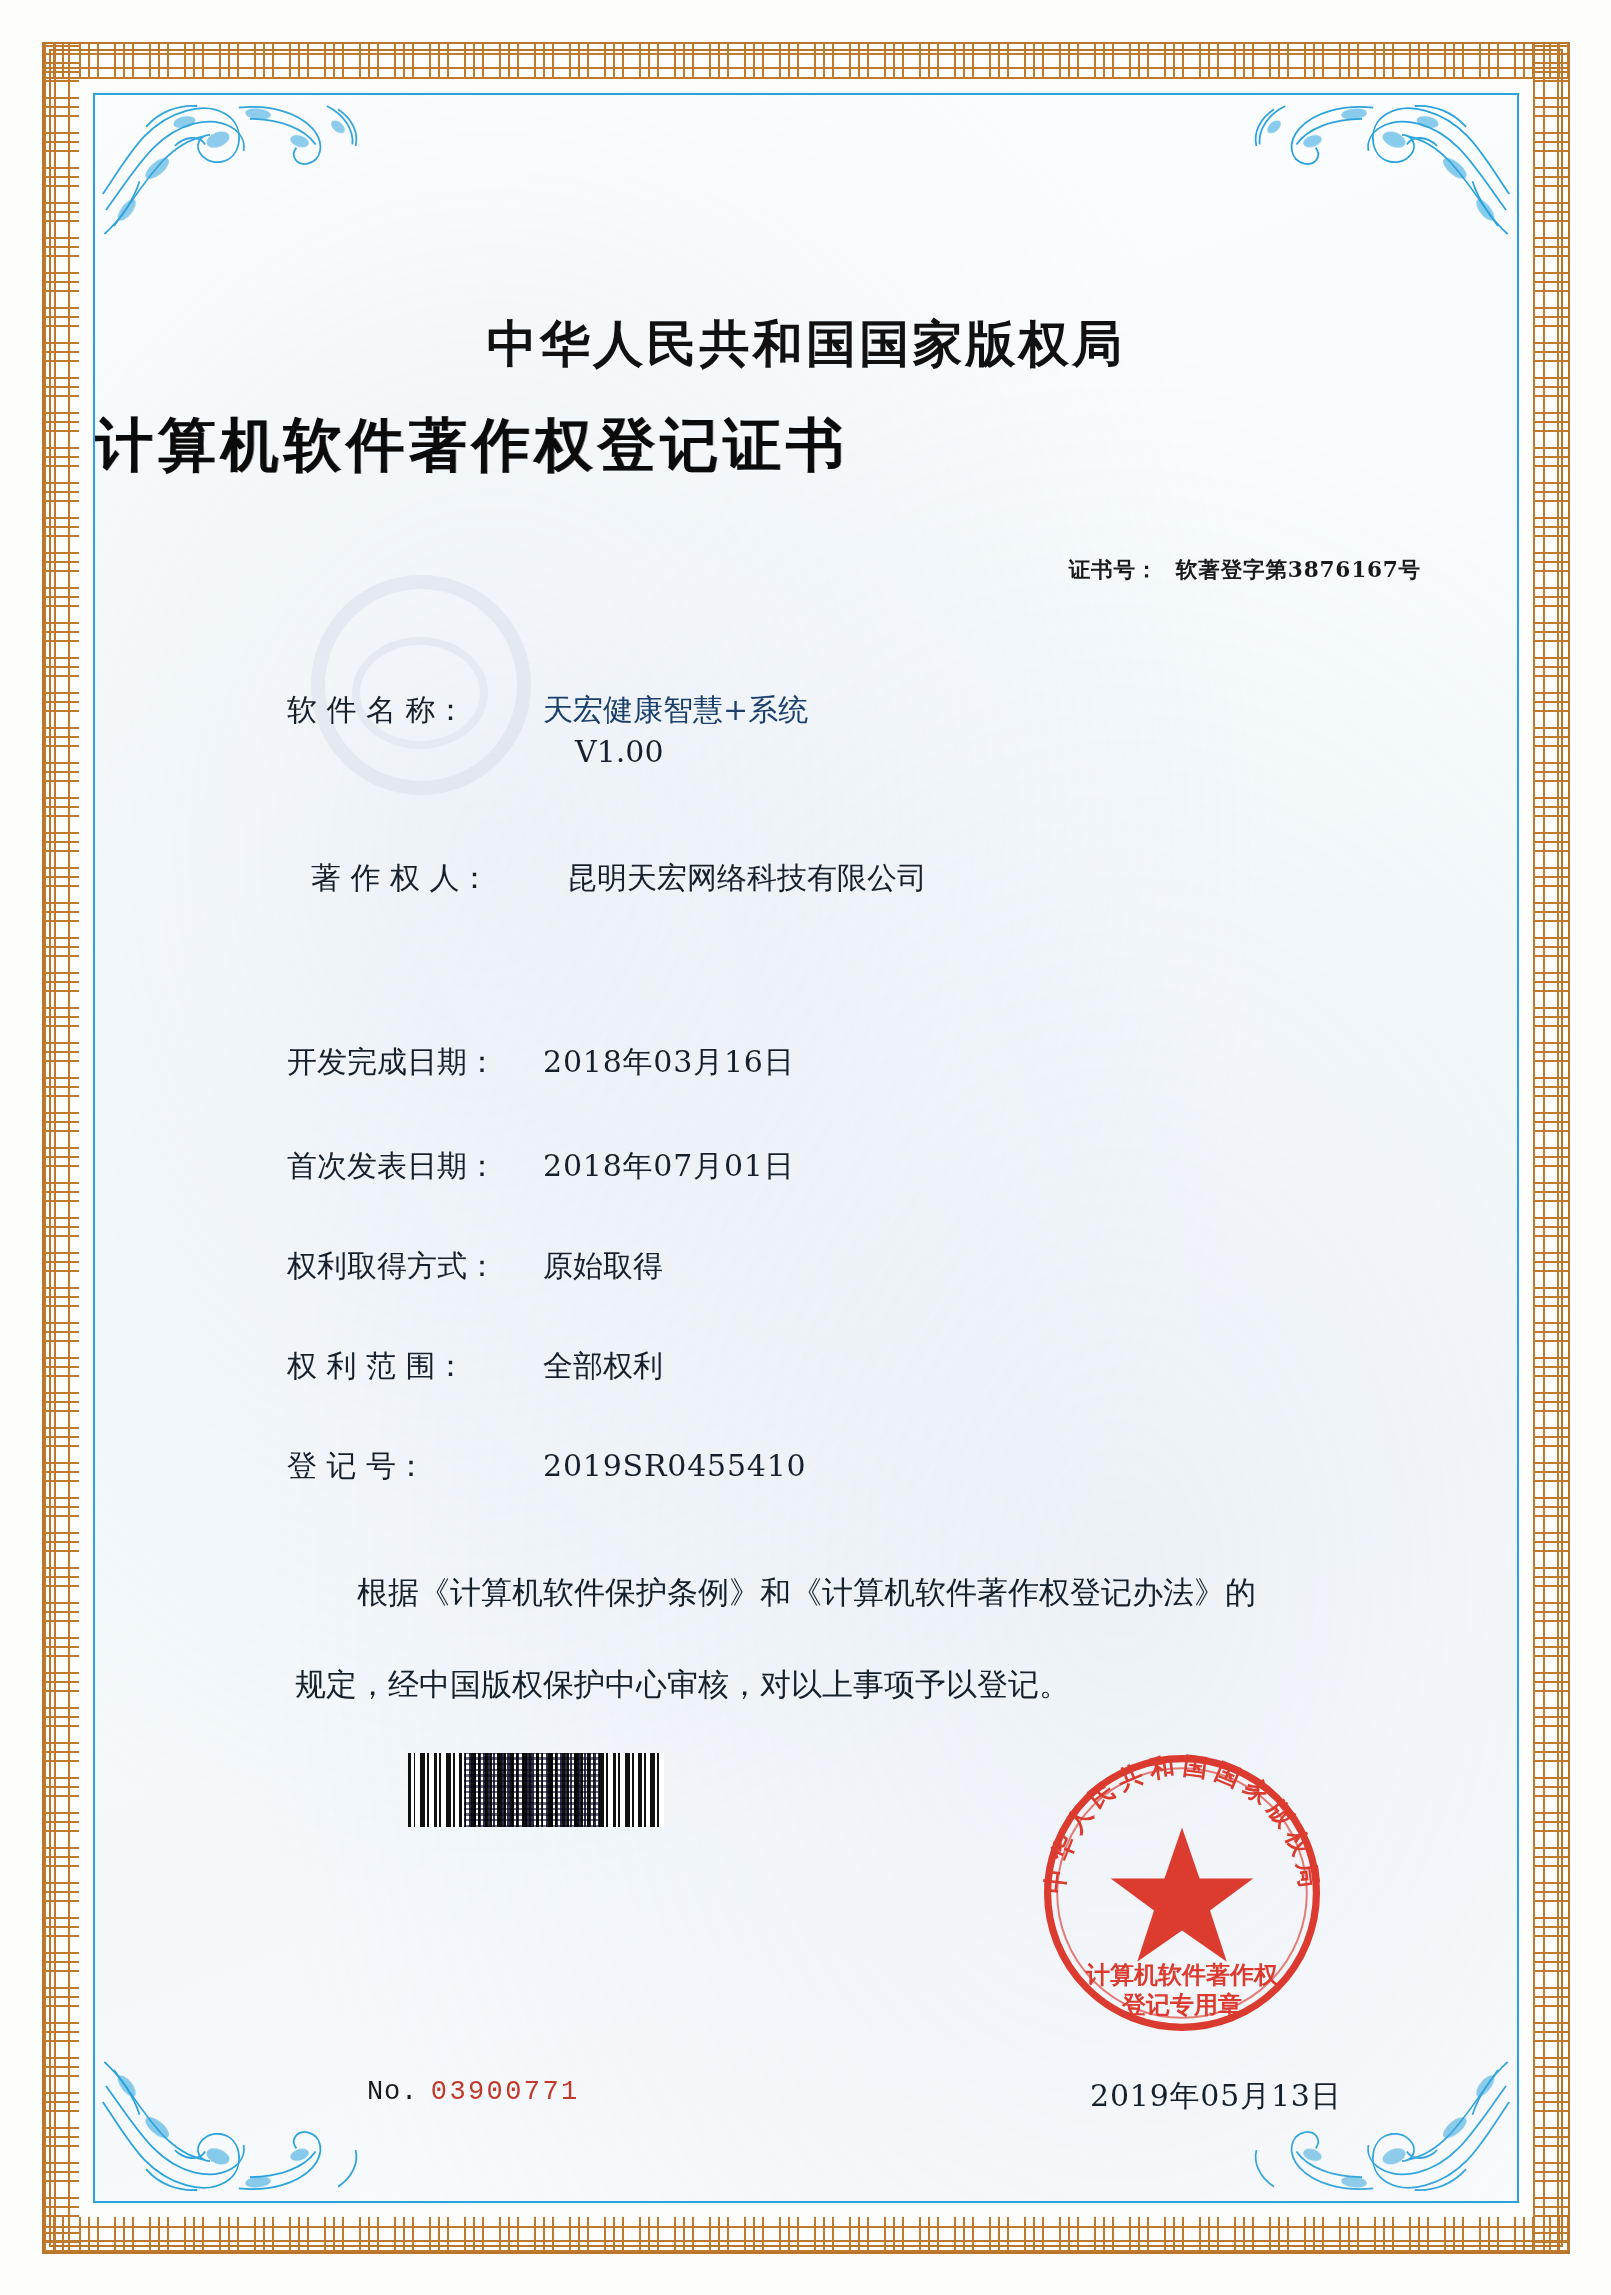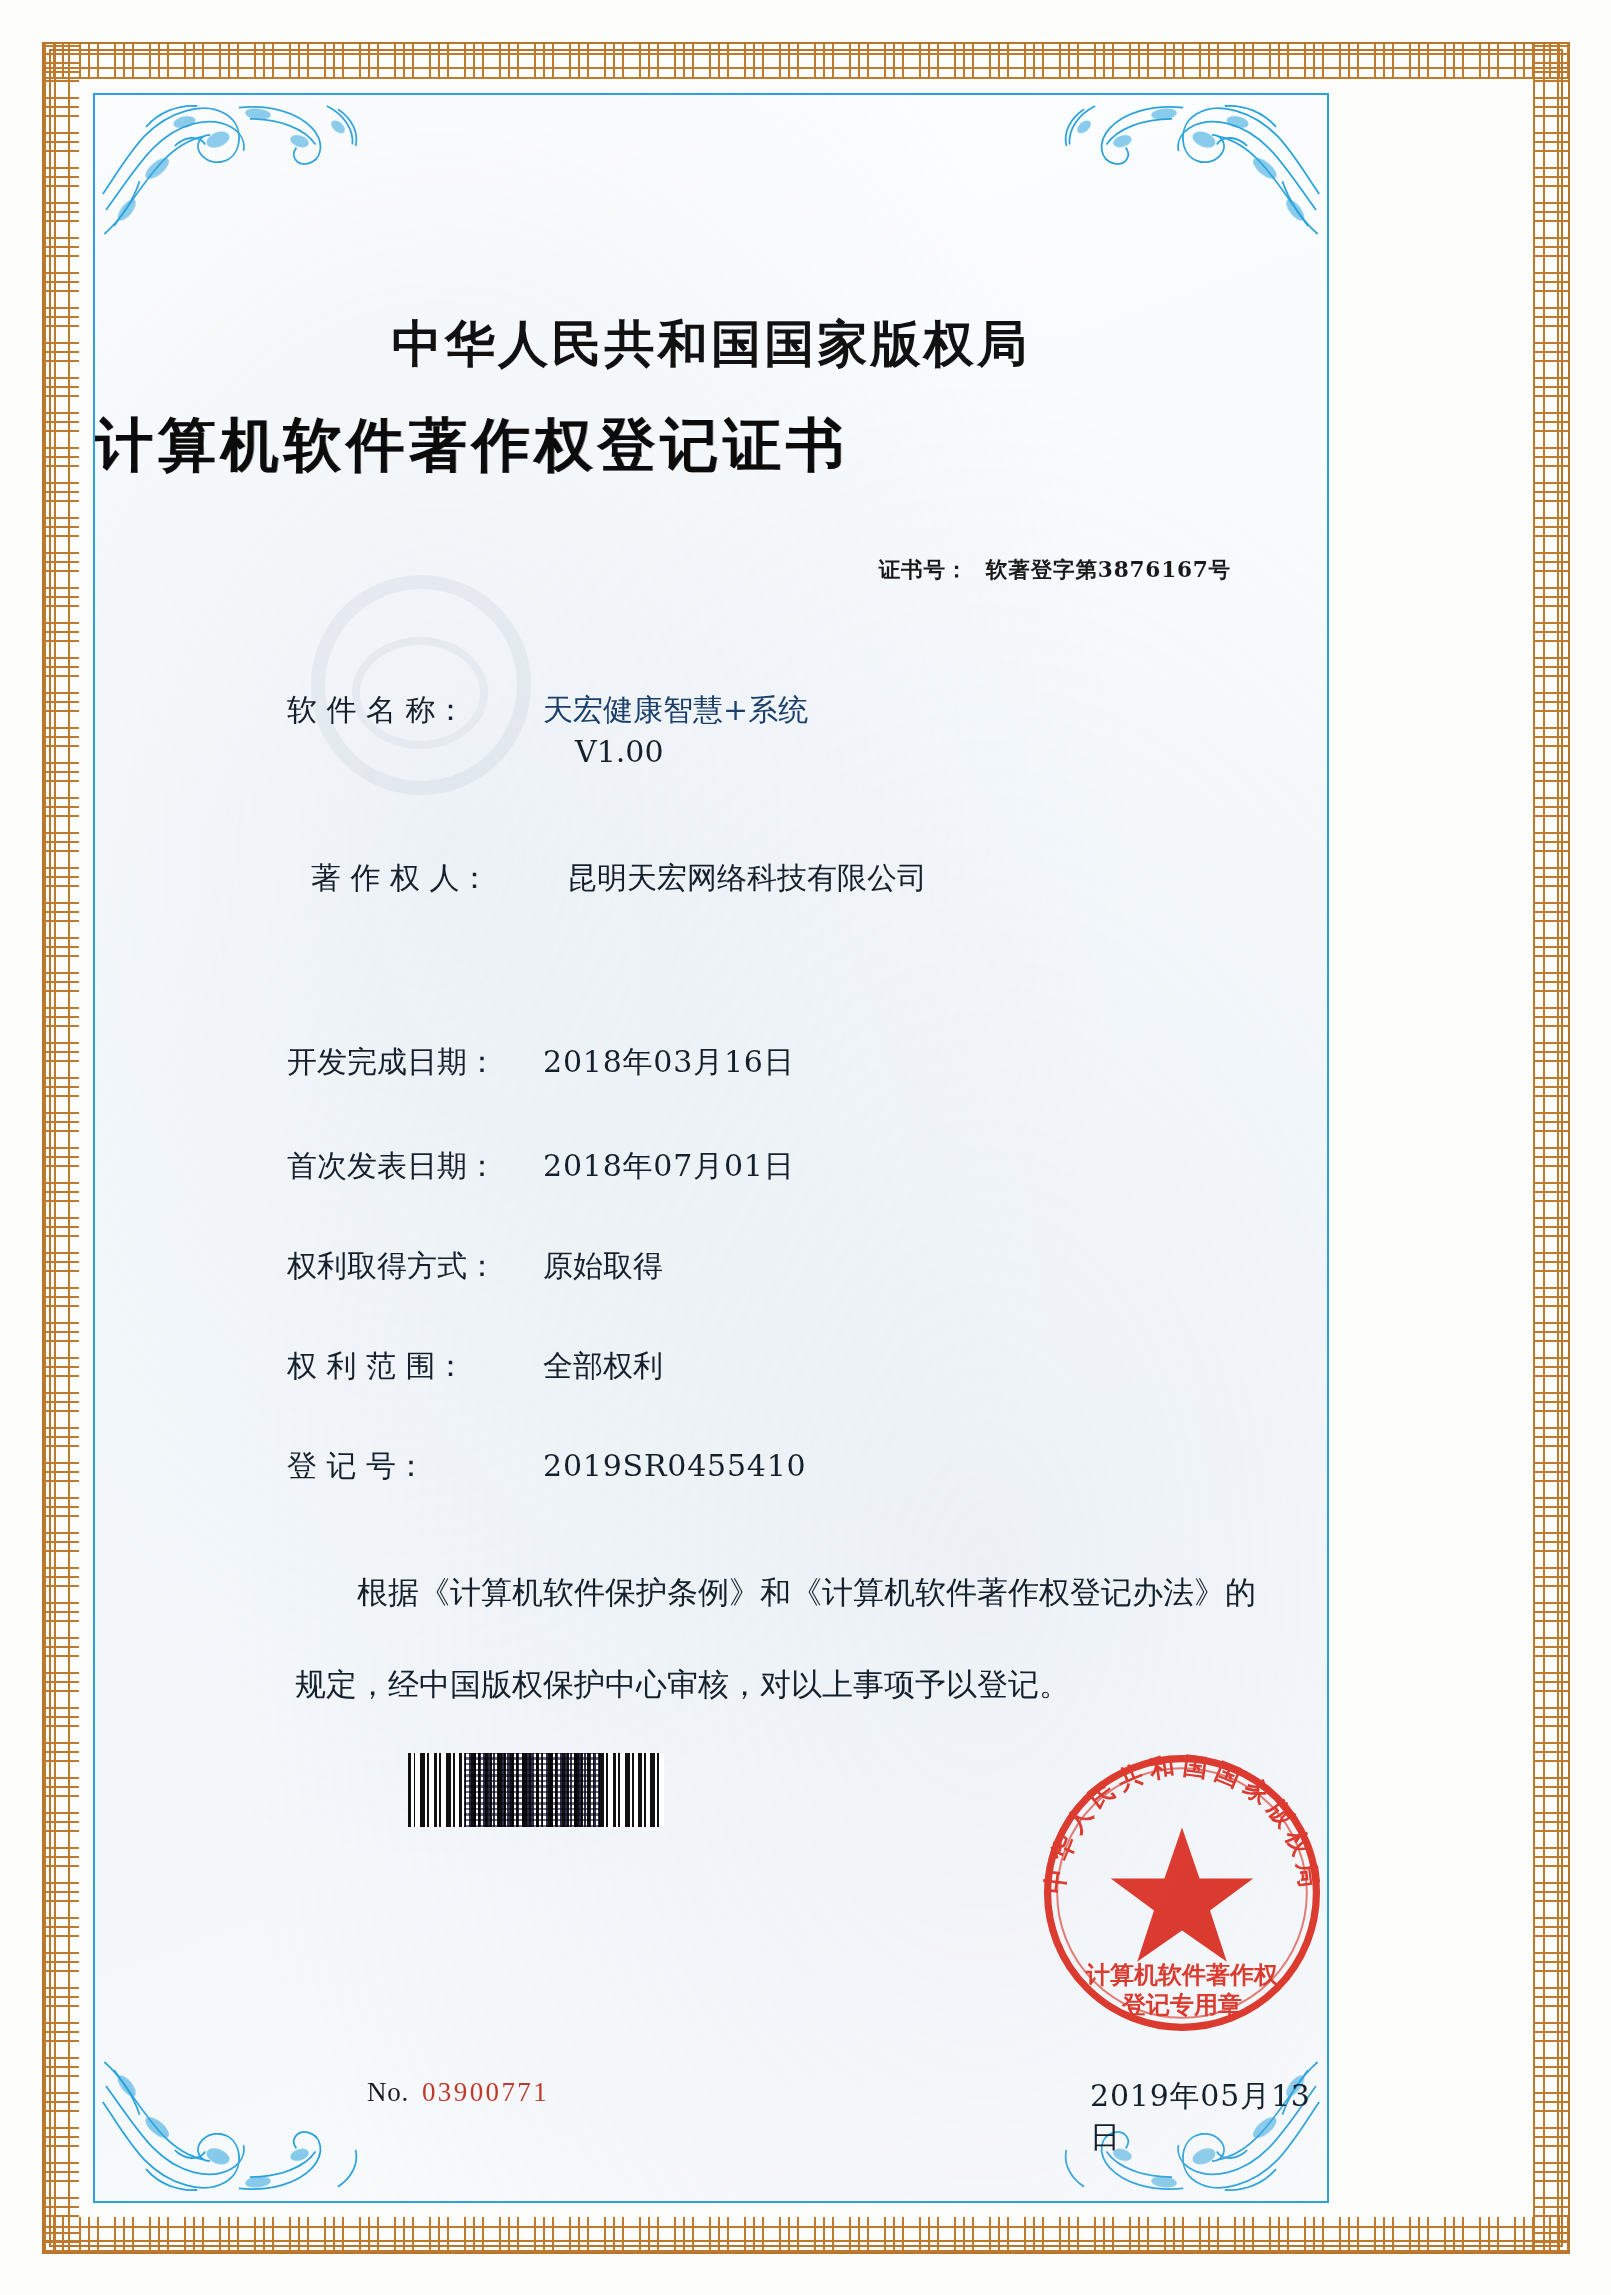--- a/index.html
+++ b/index.html
@@ -81,21 +81,21 @@
         #c07a2d 24px, #c07a2d 26px,
         transparent 26px, transparent 35px);
   }
   .meander-left { left: 0; }
   .meander-right { right: 0; }
 
   
   .inner-panel {
     position: absolute;
     left: 93px; top: 93px;
-    width: 1236px;
+    width: 1426px;
     height: 2110px;
     box-sizing: border-box;
     border: 2.4px solid #2aa3dd;
     background: linear-gradient(160deg, #fdfefe 0%, #f7fbfd 40%, #f4f8fb 70%, #fbfcfd 100%);
     overflow: hidden;
   }
   .inner-panel::after {
     
     content: "";
     position: absolute;
@@ -242,21 +242,21 @@
     width: 320px;
     height: 320px;
   }
   .seal svg { width: 100%; height: 100%; display:block; opacity: 0.92; }
 
   
   .footer-no {
     position: absolute;
     left: 272px;
     top: 1982px;
-    font-family: Liberation Serif, serif;
+    font-family: Liberation Mono, monospace;
     font-size: 27px;
     color: #1a1a1a;
     letter-spacing: 0.8px;
   }
   .footer-no .num { color: #c0392b; margin-left: 12.8px; letter-spacing: 2.4px; }
 
   .footer-date {
     position: absolute;
     left: 995px;
     top: 1981px;

